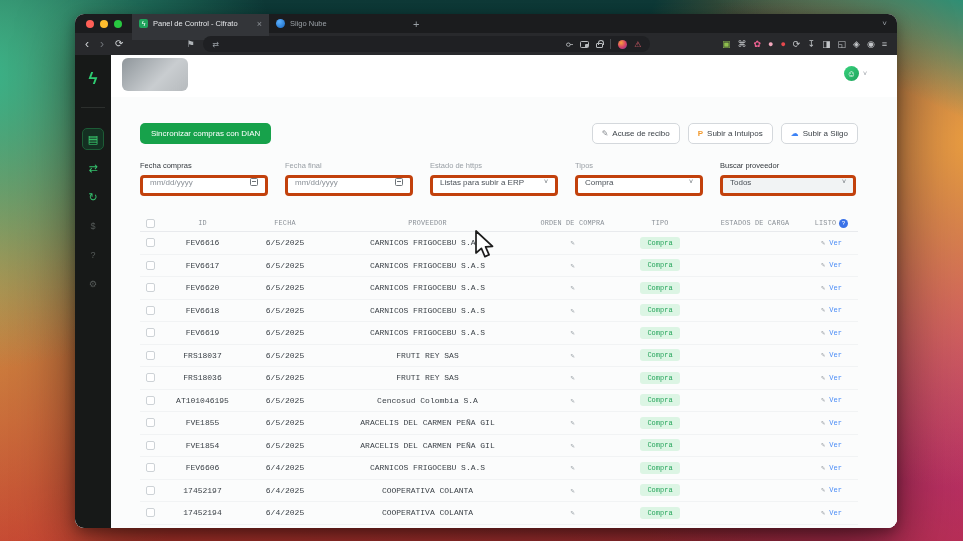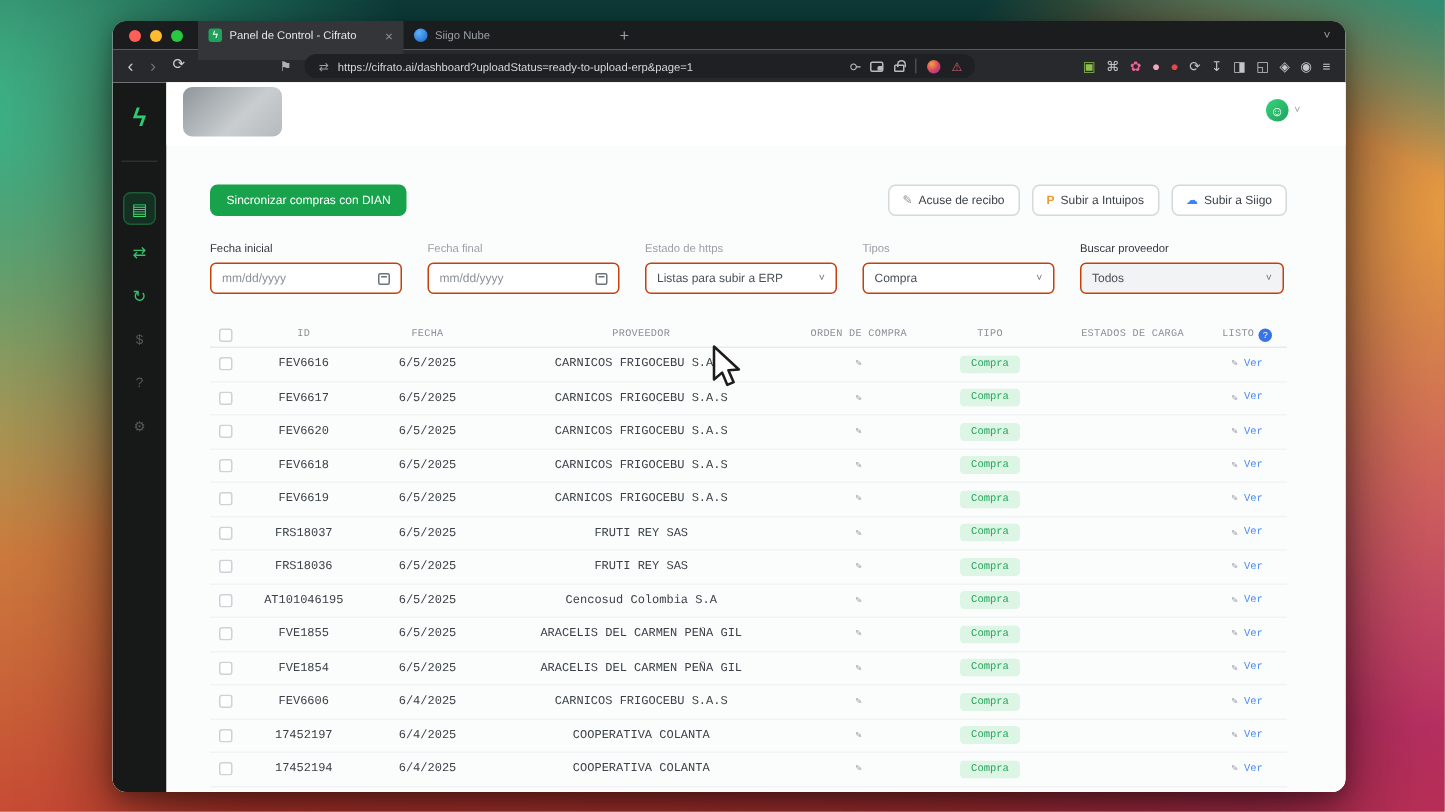--- a/index.html
+++ b/index.html
@@ -82,21 +82,21 @@
   .btn-outline { display:flex; align-items:center; gap:4px; background:#fff; border:1px solid #d4d8dc; border-radius:5px; height:21px; padding:0 9px; font-size:8px; color:#3c4248; font-family:inherit; }
   .btn-outline .ic { font-size:8px; color:#8b8f94; }
   .btn-outline .ic.orange { color:#f29a2e; font-weight:bold; }
   .btn-outline .ic.blue { color:#3b82f6; }
 
   .filters-row { margin-top:17px; display:flex; gap:17px; }
   .filter { width:128px; }
   .filter.wide { width:136px; }
   .filter .flabel { font-size:7.5px; color:#9aa0a6; margin-bottom:5px; }
   .filter .flabel.dark { color:#33383d; }
-  .fcontrol { height:21px; border:1px solid #c2410c; border-radius:4px; background:#fff; display:flex; align-items:center; padding:0 7px; font-size:8px; color:#4b5158; }
+  .fcontrol { height:21px; border:3px solid #c2410c; border-radius:4px; background:#fff; display:flex; align-items:flex-start; padding:0 7px; font-size:8px; color:#4b5158; }
   .fcontrol.gray { background:#f1f3f4; }
   .fcontrol .ph { color:#8a9097; }
   .fcontrol .endic { margin-left:auto; }
   .calicon { width:8px; height:8px; border:1px solid #6d7378; border-radius:1.5px; position:relative; }
   .calicon::before { content:""; position:absolute; left:1px; right:1px; top:1.5px; height:1px; background:#6d7378; }
   .chev { color:#6d7378; font-size:7px; }
 
   .table { margin-top:19px; }
   .thead, .trow { display:grid; grid-template-columns:20px 85px 80px 205px 85px 90px 100px 53px; align-items:center;font-family:Liberation Mono, monospace; }
   .thead { height:17px; font-size:6.8px; color:#8a9097; letter-spacing:.2px; border-bottom:1px solid #e8eaed; }
@@ -139,21 +139,20 @@
     <span class="tab-chevron">˅</span>
   </div>
 
   <div class="toolbar">
     <span class="navbtn">‹</span>
     <span class="navbtn dim">›</span>
     <span class="navbtn reload">⟳</span>
     <span class="bookmark">⚑</span>
     <div class="urlpill">
       <span class="tune">⇄</span>
-      <span class="url">https://cifrato.ai/dashboard?uploadStatus=ready-to-upload-erp&amp;page=1</span>
       <span class="pill-right">
         <span class="keyicon">⚲</span>
         <span class="casticon"></span>
         <span class="lockicon"></span>
         <span class="pilldiv"></span>
         <span class="extshield"></span>
         <span class="warn">⚠</span>
       </span>
     </div>
     <div class="winicons">
@@ -210,21 +209,21 @@
             </button>
             <button class="btn-outline">
               <span class="ic blue">☁</span>
               <span>Subir a Siigo</span>
             </button>
           </div>
         </div>
 
         <div class="filters-row">
           <div class="filter">
-            <div class="flabel dark">Fecha inicial</div>
+            <div class="flabel dark">Fecha compras</div>
             <div class="fcontrol">
               <span class="ph">mm/dd/yyyy</span>
               <span class="endic calicon"></span>
             </div>
           </div>
           <div class="filter">
             <div class="flabel">Fecha final</div>
             <div class="fcontrol">
               <span class="ph">mm/dd/yyyy</span>
               <span class="endic calicon"></span>

